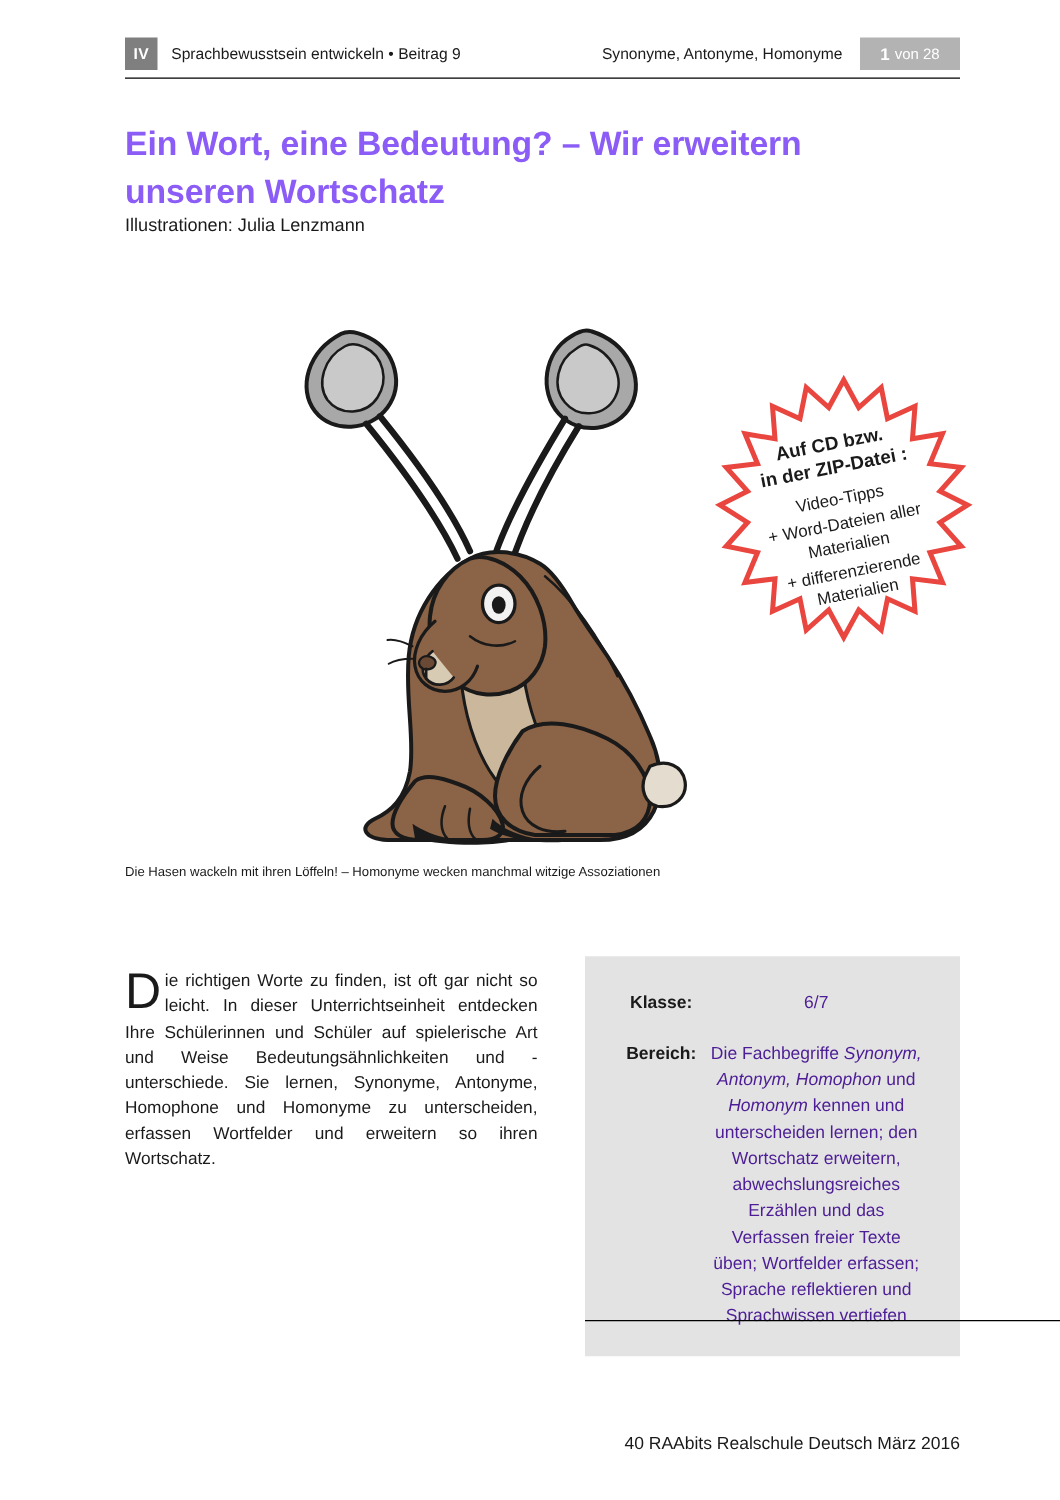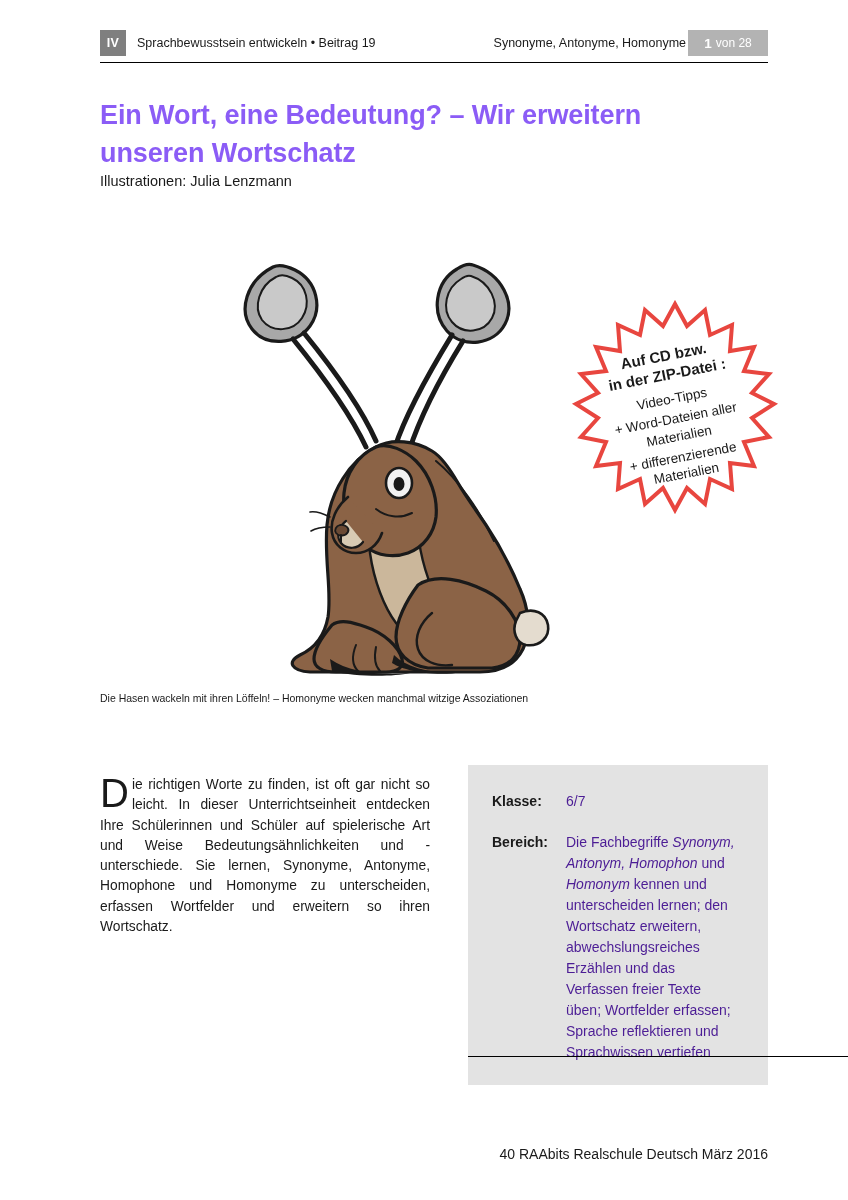--- a/index.html
+++ b/index.html
@@ -47,21 +47,21 @@
     color: #1a1a1a;
     white-space: nowrap;
   }
   .hdr-spacer { flex: 1 1 auto; }
   .hdr-right {
     display: flex;
     align-items: center;
     font-size: 12.5px;
     color: #1a1a1a;
     white-space: nowrap;
-    padding-right: 2px;
+    padding-right: 14px;
   }
   .hdr-page {
     width: 80px;
     height: 26px;
     background: #b3b3b3;
     color: #ffffff;
     font-size: 12.5px;
     display: flex;
     align-items: center;
     justify-content: center;
@@ -175,20 +175,21 @@
     left: 468px;
     top: 765px;
     width: 300px;
     background: #e3e3e3;
     padding: 26px 0 22px 0;
   }
   .inforow {
     display: flex;
     padding: 0 28px 0 24px;
     margin-bottom: 20px;
+    text-align: center;
   }
   .inforow:last-child { margin-bottom: 0; }
   .infolabel {
     width: 74px;
     flex: 0 0 74px;
     font-size: 14px;
     font-weight: bold;
     color: #1a1a1a;
     line-height: 1.5;
   }
@@ -217,21 +218,21 @@
     text-align: right;
     font-size: 14px;
     color: #1a1a1a;
   }
 </style>
 </head>
 <body>
 
 <div class="header">
   <div class="hdr-badge">IV</div>
-  <div class="hdr-left">Sprachbewusstsein entwickeln • Beitrag 19</div>
+  <div class="hdr-left">Sprachbewusstsein entwickeln • Beitrag 9</div>
   <div class="hdr-spacer"></div>
   <div class="hdr-right">Synonyme, Antonyme, Homonyme</div>
   <div class="hdr-page">
     <span class="num">1</span>
     <span class="von">von 28</span>
   </div>
 </div>
 <div class="hdr-rule"></div>
 
 <div class="title">Ein Wort, eine Bedeutung? – Wir erweitern unseren Wortschatz</div>

